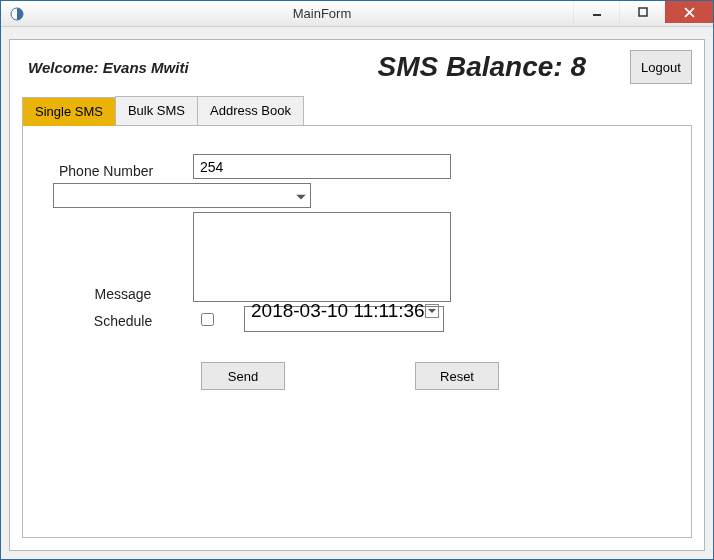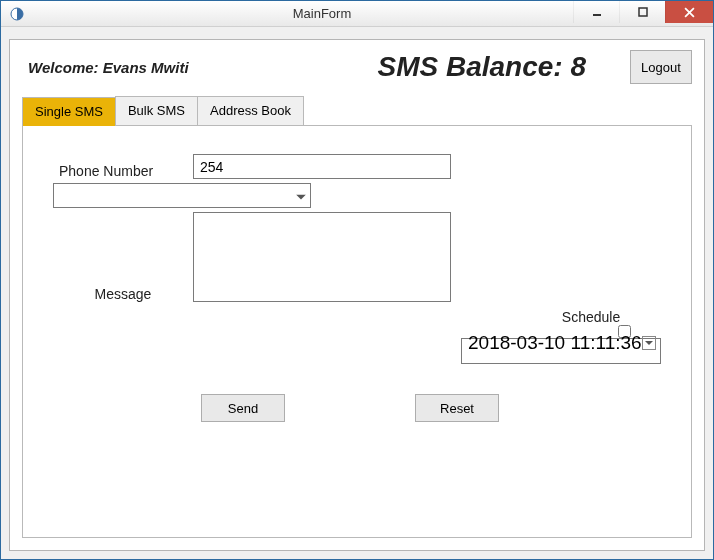--- a/index.html
+++ b/index.html
@@ -190,23 +190,22 @@
     height: 90px;
     border: 1px solid #7a7a7a;
     resize: none;
     font-family: inherit;
     font-size: 14px;
     padding: 4px 6px;
     background: #fff;
   }
   .schedule-row {
     display: flex;
-    align-items: flex-end;
+    align-items: center;
     margin-bottom: 30px;
-    flex-direction: column;
   }
   .checkbox {
     width: 13px;
     height: 13px;
     margin: 0 30px 0 8px;
   }
   .datetime-box {
     width: 200px;
     height: 26px;
     border: 1px solid #7a7a7a;

